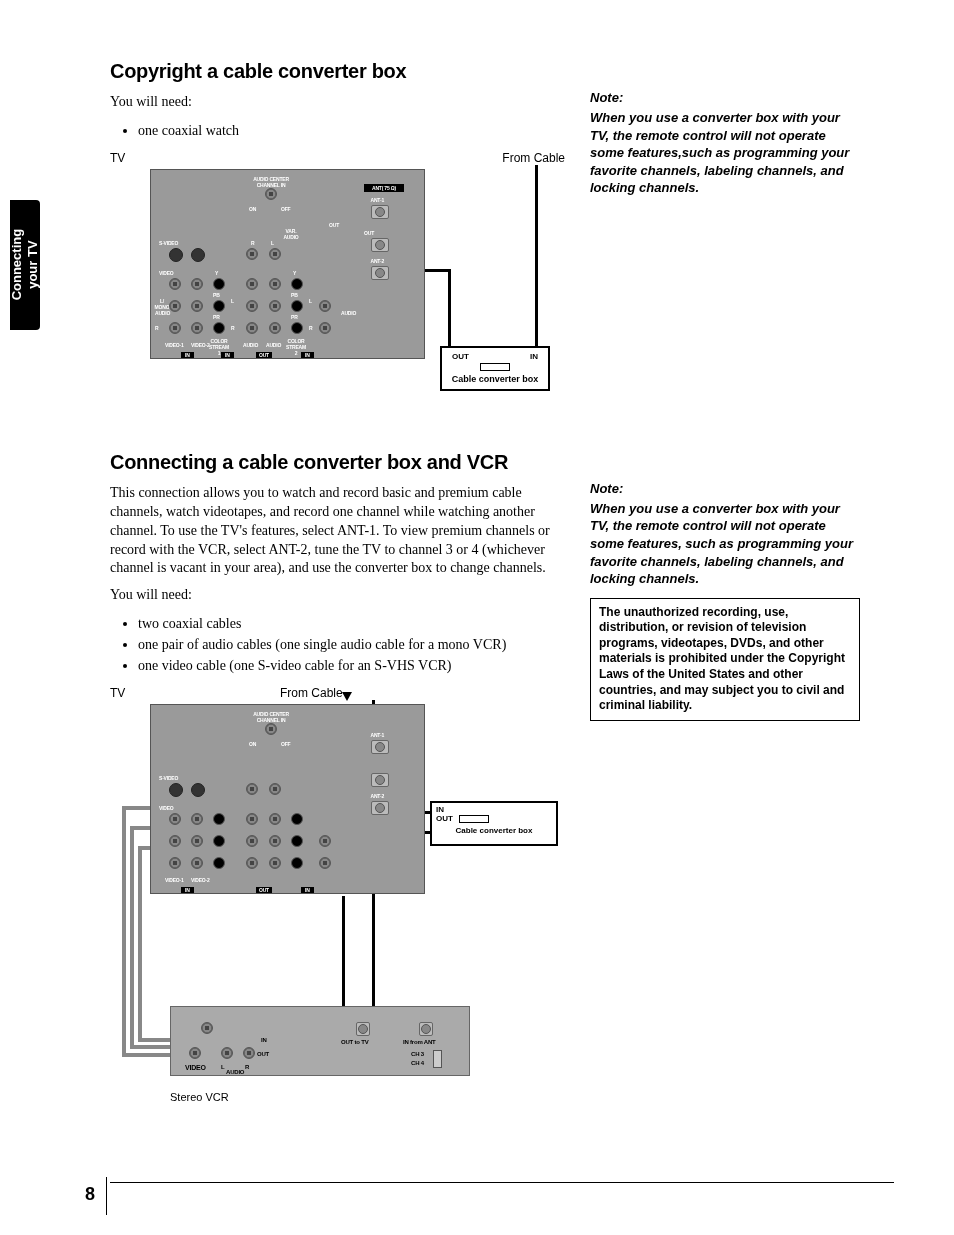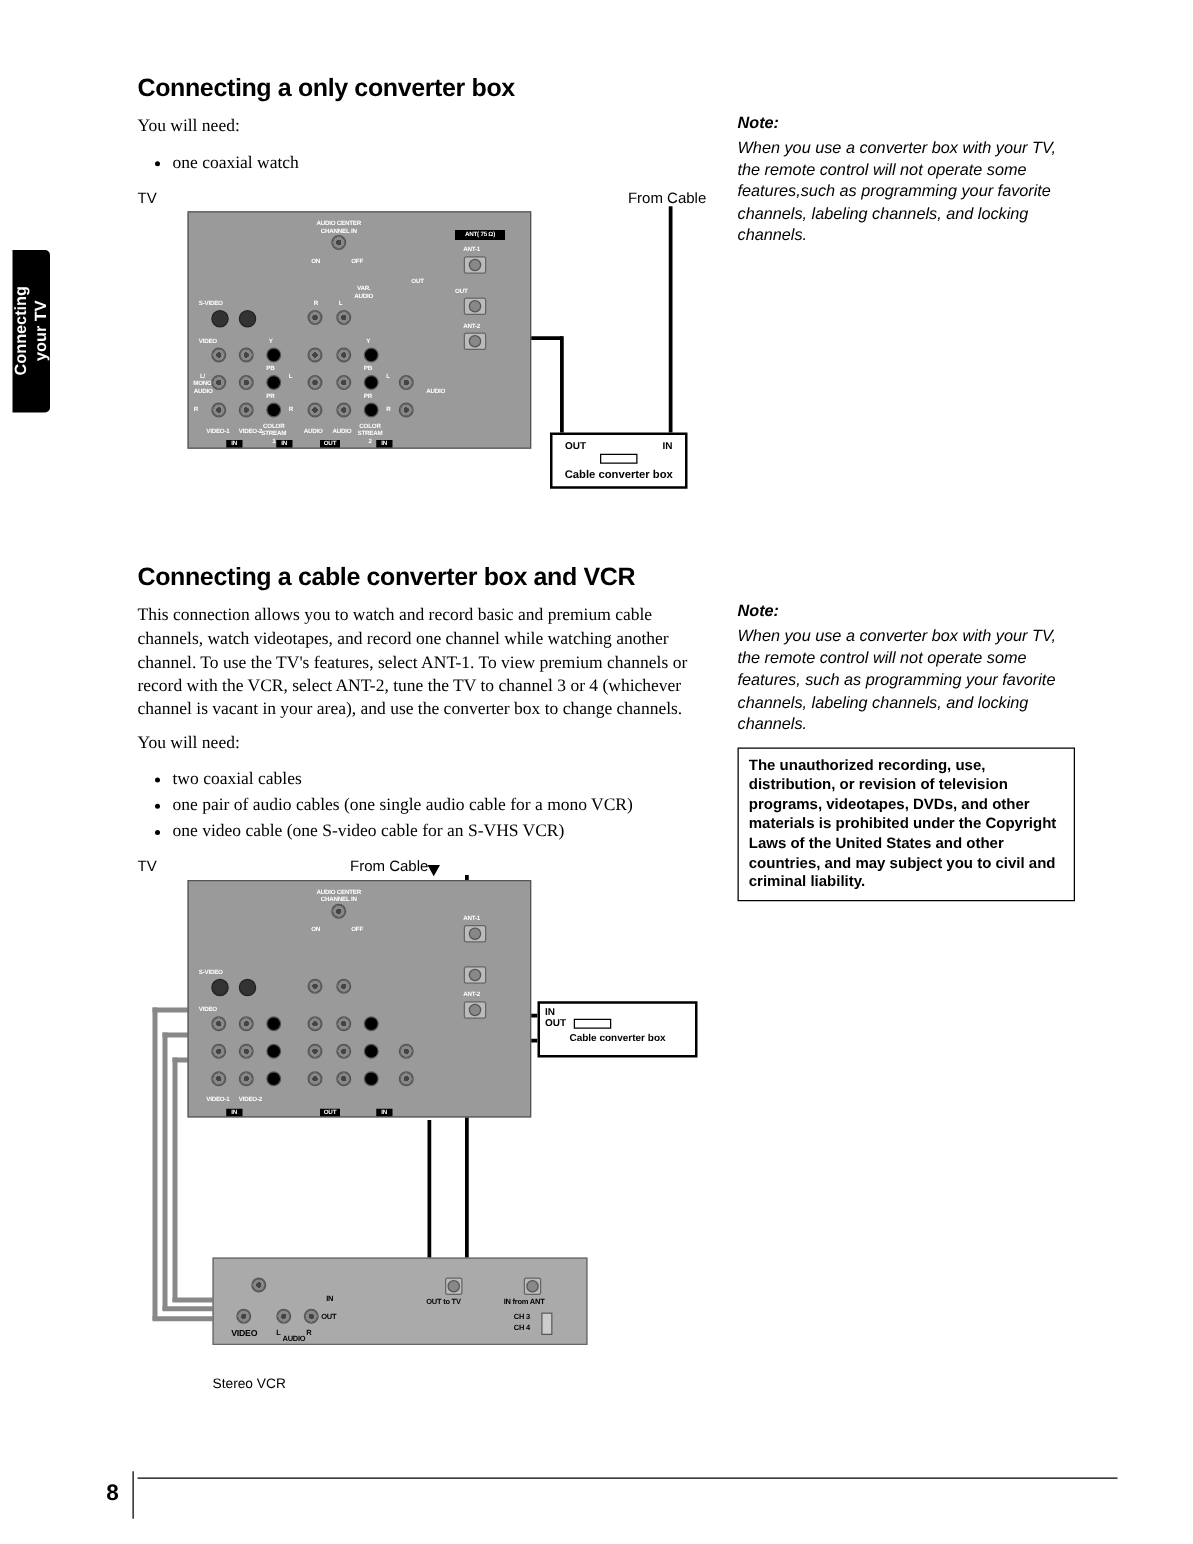--- a/index.html
+++ b/index.html
@@ -63,20 +63,21 @@
     font-style: italic;
     font-size: 13px;
     margin-bottom: 4px;
   }
   .note-col p {
     font-style: italic;
     font-size: 13px;
     line-height: 1.35;
     margin-bottom: 8px;
     font-family: Arial, Helvetica, sans-serif;
+    font-weight: bold;
   }
   .warning-box {
     border: 1.5px solid #000;
     padding: 6px 8px;
     font-family: Arial, Helvetica, sans-serif;
     font-weight: bold;
     font-size: 12px;
     line-height: 1.3;
     font-style: normal;
     margin-top: 10px;
@@ -192,21 +193,21 @@
 <body>
 
 <div class="side-tab">
   <span><span>Connecting</span><br><span>your TV</span></span>
 </div>
 
 <div class="content">
 
   <div class="section">
     <div class="main-col">
-      <h2>Connecting a only converter box</h2>
+      <h2>Copyright a cable converter box</h2>
       <p>You will need:</p>
       <ul>
         <li>one coaxial watch</li>
       </ul>
 
       <div class="diagram">
         <div class="diag-label" style="left:0;top:0;">TV</div>
         <div class="diag-label" style="right:0;top:0;">From Cable</div>
 
         <div class="wire v" style="left:425px; top:14px; height:200px;"></div>
@@ -415,21 +416,21 @@
           <div class="micro blk" style="top:62px; left:55px; font-size:6px;">AUDIO</div>
 
           <div class="coax" style="top:15px; left:185px; width:14px;"></div>
           <div class="coax" style="top:15px; left:248px; width:14px;"></div>
           <div class="micro blk" style="top:32px; left:170px; font-size:6px;">OUT to TV</div>
           <div class="micro blk" style="top:32px; left:232px; font-size:6px;">IN from ANT</div>
           <div class="micro blk" style="top:44px; left:240px; font-size:6px;">CH 3</div>
           <div class="micro blk" style="top:53px; left:240px; font-size:6px;">CH 4</div>
           <div style="position:absolute; top:43px; left:262px; width:9px; height:18px; border:1px solid #555; background:#ccc;"></div>
         </div>
-        <div class="diag-label" style="left:60px; top:415px; font-size:11px;">Stereo VCR</div>
+        <div class="diag-label" style="left:60px; top:405px; font-size:11px;">Stereo VCR</div>
       </div>
     </div>
 
     <div class="note-col">
       <div class="note-heading">Note:</div>
       <p>When you use a converter box with your TV, the remote control will not operate some features, such as programming your favorite channels, labeling channels, and locking channels.</p>
       <div class="warning-box">The unauthorized recording, use, distribution, or revision of television programs, videotapes, DVDs, and other materials is prohibited under the Copyright Laws of the United States and other countries, and may subject you to civil and criminal liability.</div>
     </div>
   </div>
 

